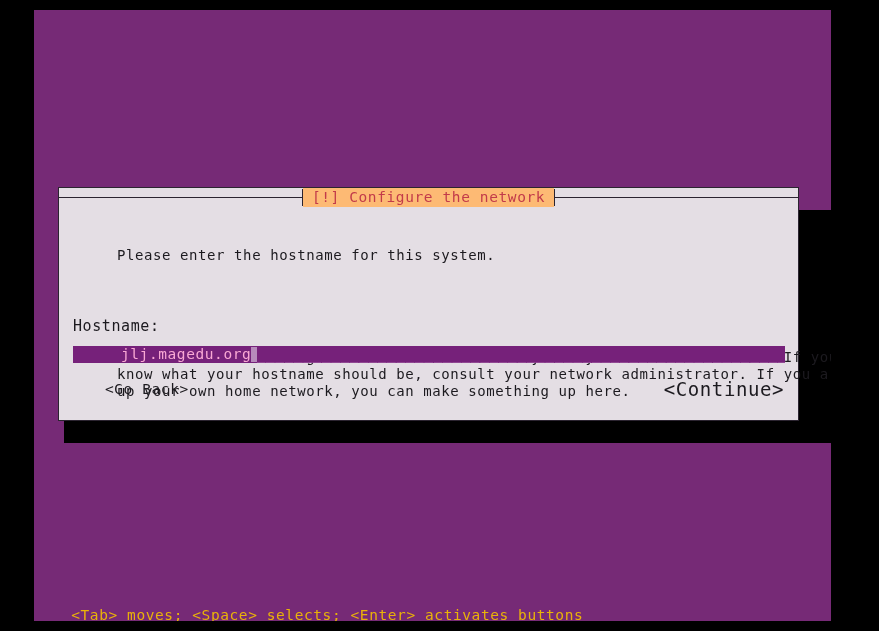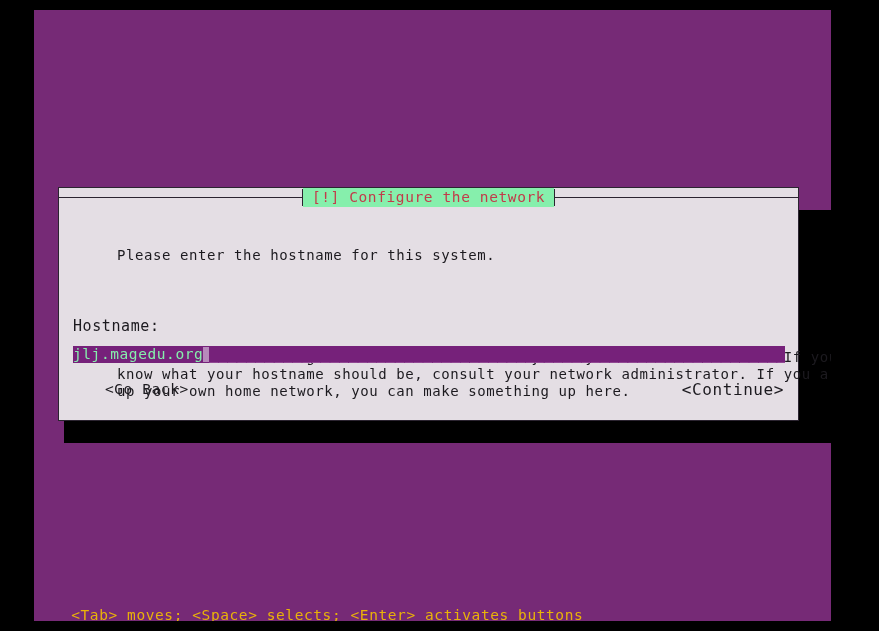--- a/index.html
+++ b/index.html
@@ -85,21 +85,21 @@
   .title-rule.right::after { left: 0; }
 
   #dialog-title {
     flex: 0 0 auto;
     color: #c23b4a;
     font-size: 14.5px;
     line-height: 19px;
     letter-spacing: 0.6px;
     white-space: pre;
     padding: 0 9px;
-    background: #86efac;
+    background: #fdba74;
     position: relative;
     z-index: 2;
   }
 
   
   .body-text {
     position: absolute;
     left: 14px;
     top: 25px;
     width: 745px;
@@ -136,21 +136,22 @@
     color: #f2eaf2;
     font-size: 14.5px;
     line-height: 17px;
     letter-spacing: 0.58px;
     white-space: pre;
     overflow: hidden;
     display: flex;
     align-items: center;
   }
   #hostname-value {
-    color: #86efac;
+    color: #f9a8d4;
+    padding-left: 48px;
   }
   #hostname-cursor {
     display: inline-block;
     width: 8px;
     height: 15px;
     background: #b78abb;
     margin-right: 0px;
   }
   #hostname-fill {
     color: #a566a8;
@@ -170,21 +171,21 @@
     letter-spacing: 0.58px;
     white-space: pre;
     cursor: pointer;
     text-align: right;
   }
   #continue-button {
     position: absolute;
     right: 14px;
     top: 193px;
     color: #1c1a1f;
-    font-size: 16px;
+    font-size: 19px;
     line-height: 17px;
     letter-spacing: 0.58px;
     white-space: pre;
     cursor: pointer;
   }
 
   
   #status-bar {
     position: absolute;
     left: 0;

